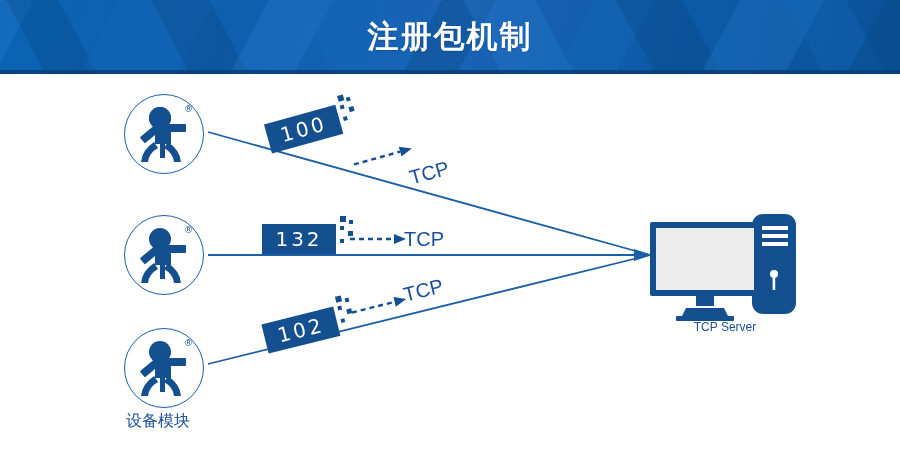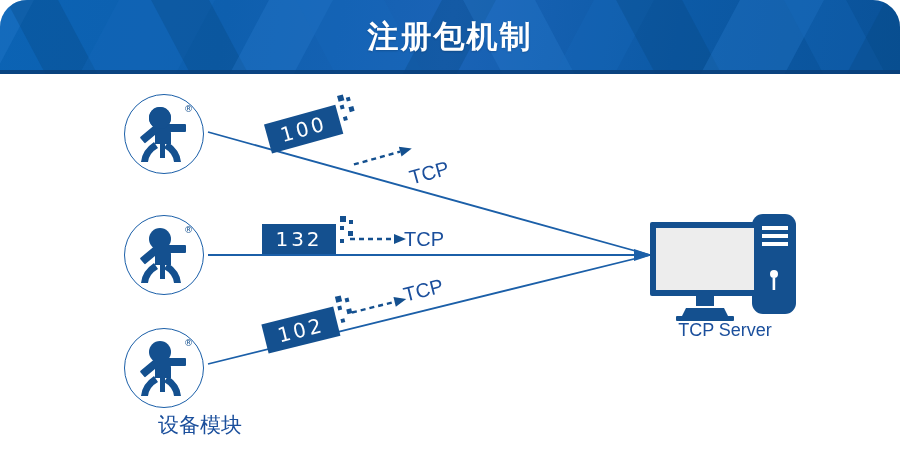--- a/index.html
+++ b/index.html
@@ -3,21 +3,21 @@
 <meta charset="utf-8">
 <style>
   html,body{margin:0;padding:0;}
   body{
     width:900px;height:456px;
     background:#ffffff;
     font-family:"Liberation Sans","DejaVu Sans",sans-serif;
     overflow:hidden;
     position:relative;
   }
-  #stage{position:relative;width:900px;height:456px;overflow:hidden;border-radius:27px;}
+  #stage{position:relative;width:900px;height:456px;overflow:hidden;}
 
   
   .header{
     position:absolute;left:0;top:0;width:900px;height:74px;
     background:linear-gradient(100deg,#0b63b4 0%,#0e5fae 25%,#1a63b6 50%,#0c5aa6 75%,#0a5299 100%);
     overflow:hidden;
   }
   .header .pat{position:absolute;top:-30px;height:150px;opacity:.30;}
   .header .pat.l{background:#2a7fd0;}
   .header .pat.d{background:#08447f;}
@@ -52,27 +52,27 @@
     font-family:"DejaVu Sans",sans-serif;
   }
   .pix{position:absolute;background:#14508f;}
 
   
   .tcp{
     position:absolute;color:#1b4f9c;font-size:20px;
     font-family:"Liberation Sans",sans-serif;white-space:nowrap;
   }
   .cap{
-    position:absolute;color:#1b4f9c;font-size:21px;white-space:nowrap;margin-left:32px;
+    position:absolute;color:#1b4f9c;font-size:16px;white-space:nowrap;
   }
 
   
   .server{position:absolute;left:648px;top:138px;width:152px;height:112px;}
   .srv-label{position:absolute;left:620px;top:246px;width:210px;text-align:center;
-    color:#1b4f9c;font-size:18px;}
+    color:#1b4f9c;font-size:12px;}
 </style>
 </head>
 <body>
 
 <div id="stage">
 
   <div class="header">
     <div class="pat l" style="left:-60px;width:70px;transform:skewX(-28deg);"></div>
     <div class="pat d" style="left:30px;width:52px;transform:skewX(28deg);"></div>
     <div class="pat m" style="left:95px;width:96px;transform:skewX(-28deg);"></div>

